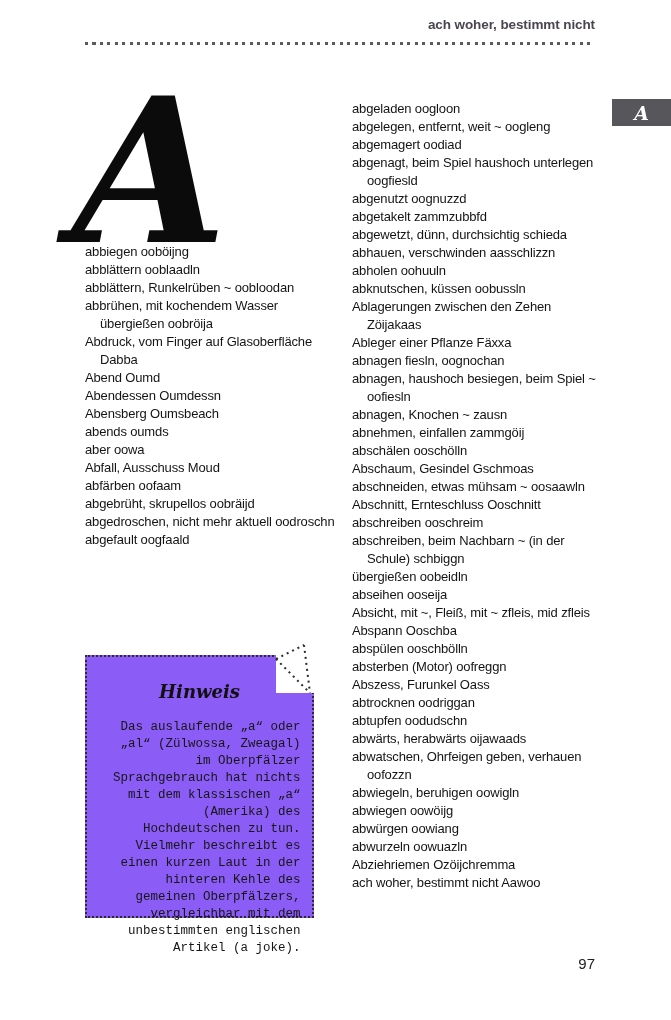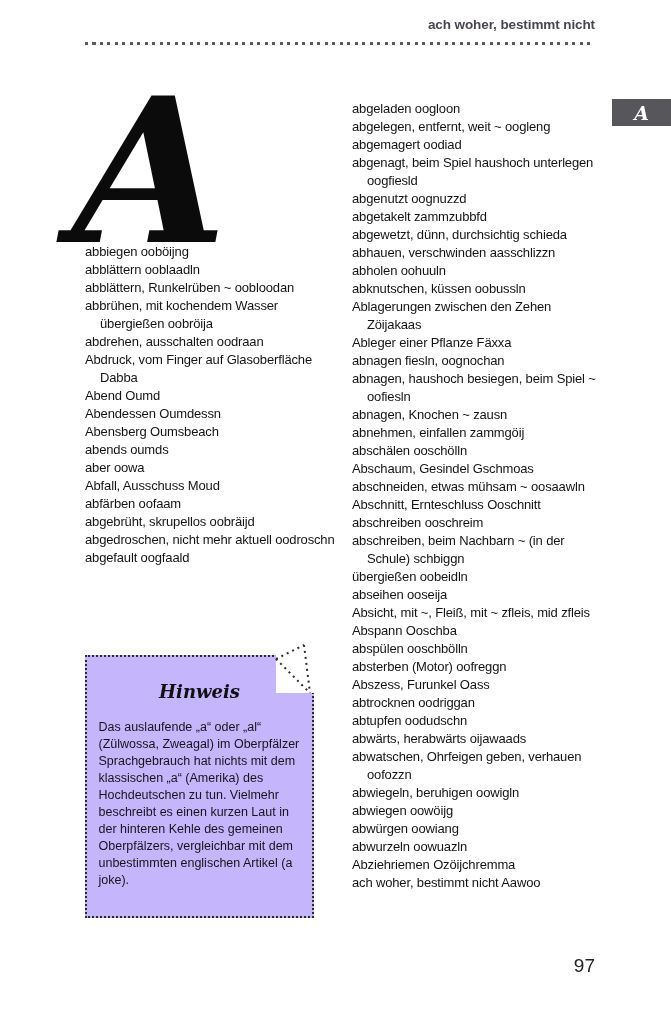--- a/index.html
+++ b/index.html
@@ -32,54 +32,53 @@
   }
 
   .col { position:absolute; font-size:13px; line-height:18px; letter-spacing:-0.15px; }
   .col-left  { top:243px; left:85px;  width:255px; }
   .col-right { top:100px; left:352px; width:252px; }
   .entry { padding-left:15px; text-indent:-15px; }
   .entry b { font-weight:normal; }
 
   .hinweis {
     position:absolute; top:655px; left:85px; width:229px; height:263px;
-    border:2px dotted #2b2b2b; background:#c4b5fd;
+    border:2px dotted #2b2b2b; background:#8b5cf6;
   }
   .corner-mask { position:absolute; top:-2px; right:-2px; width:38px; height:38px; background:#ffffff; }
   .corner-svg  { position:absolute; top:-16px; right:-6px; }
   .hinweis-title {
     margin-top:24px; text-align:center;
     font-family:"DejaVu Serif","Liberation Serif",serif;
     font-style:italic; font-weight:bold; font-size:18px; color:#101010;
   }
   .hinweis-body {
-    margin:17px auto 0; width:202px; text-align:left;
-    font-size:12.5px; line-height:17px; color:#161616;
+    margin:17px auto 0; width:202px; text-align:right;
+    font-size:12.5px; line-height:17px; color:#161616;font-family:Liberation Mono, monospace;
   }
 
-  .page-number { position:absolute; top:955px; right:76px; font-size:19px; color:#222222; }
+  .page-number { position:absolute; top:955px; right:76px; font-size:15px; color:#222222; }
 </style>
 </head>
 <body>
 
 <div class="page">
 
   <div class="header-title">ach woher, bestimmt nicht</div>
   <div class="dotted-rule"></div>
 
   <div class="tab">A</div>
 
   <div class="dropcap">A</div>
 
   <div class="col col-left">
       <p class="entry"><b>abbiegen</b><span> ooböijng</span></p>
       <p class="entry"><b>abblättern</b><span> ooblaadln</span></p>
       <p class="entry"><b>abblättern, Runkelrüben ~</b><span> oobloodan</span></p>
       <p class="entry"><b>abbrühen, mit kochendem Wasser übergießen</b><span> oobröija</span></p>
-      <p class="entry"><b>abdrehen, ausschalten</b><span> oodraan</span></p>
       <p class="entry"><b>Abdruck, vom Finger auf Glasoberfläche</b><span> Dabba</span></p>
       <p class="entry"><b>Abend</b><span> Oumd</span></p>
       <p class="entry"><b>Abendessen</b><span> Oumdessn</span></p>
       <p class="entry"><b>Abensberg</b><span> Oumsbeach</span></p>
       <p class="entry"><b>abends</b><span> oumds</span></p>
       <p class="entry"><b>aber</b><span> oowa</span></p>
       <p class="entry"><b>Abfall, Ausschuss</b><span> Moud</span></p>
       <p class="entry"><b>abfärben</b><span> oofaam</span></p>
       <p class="entry"><b>abgebrüht, skrupellos</b><span> oobräijd</span></p>
       <p class="entry"><b>abgedroschen, nicht mehr aktuell</b><span> oodroschn</span></p>

